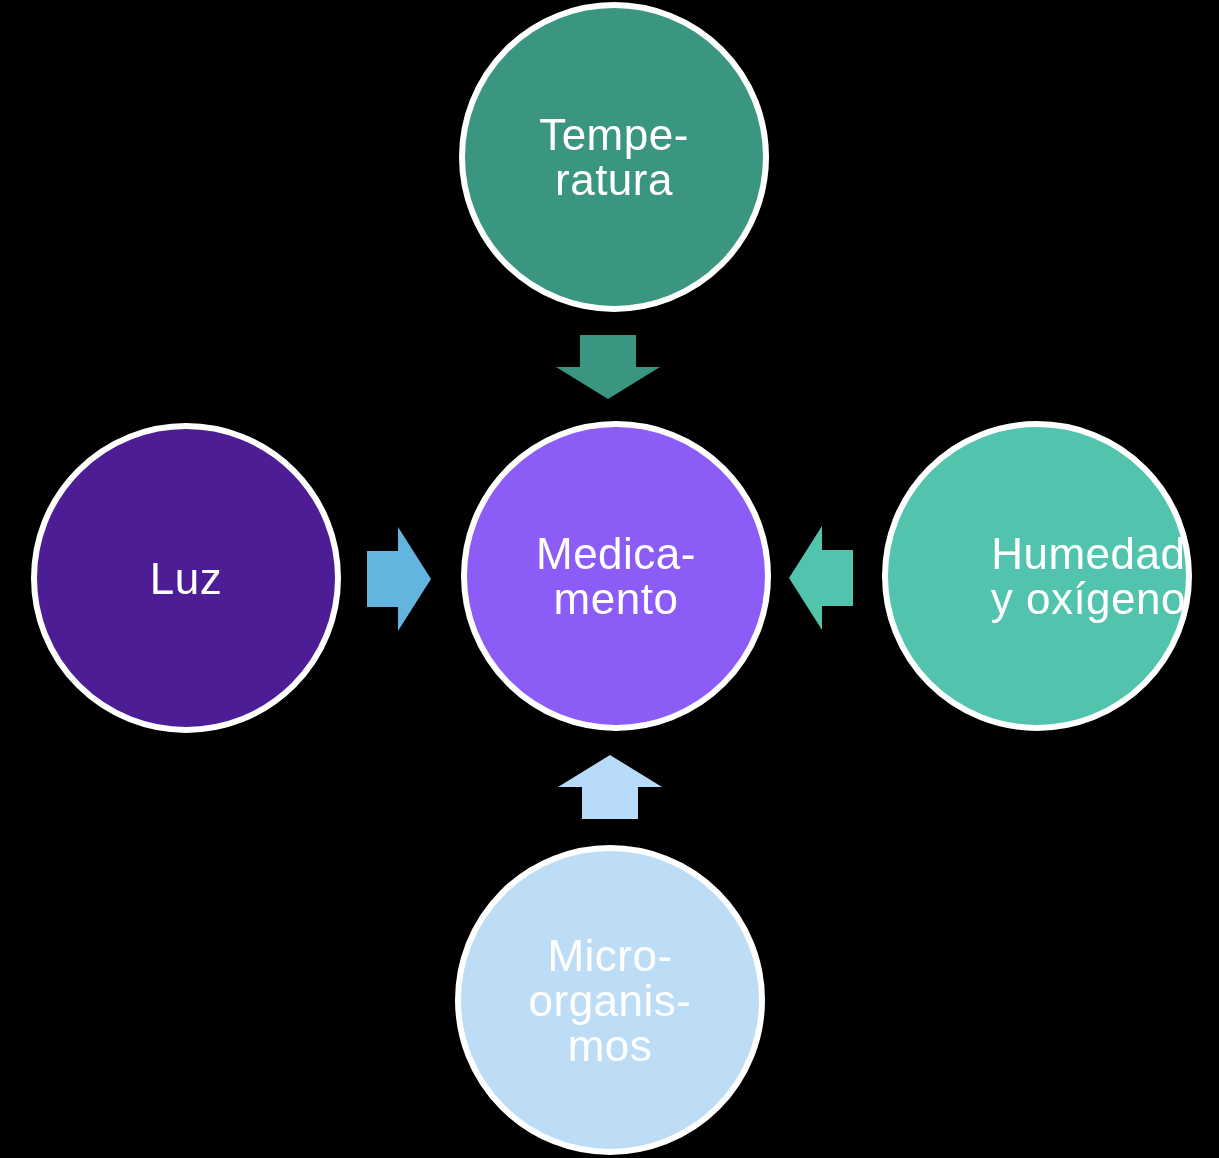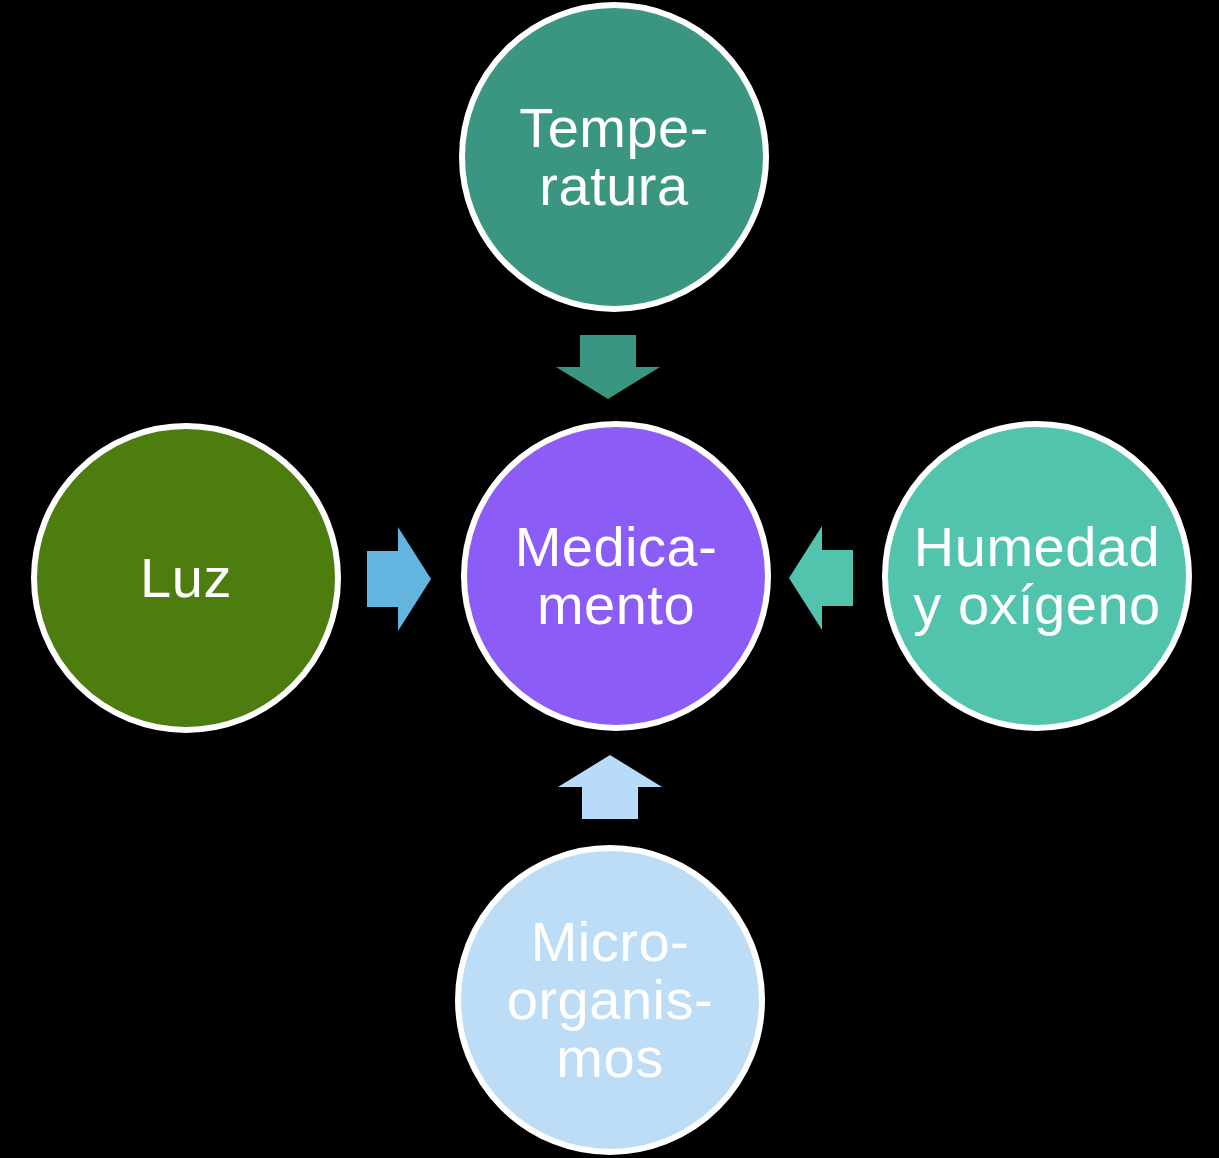--- a/index.html
+++ b/index.html
@@ -23,29 +23,29 @@
     border-radius: 50%;
     border: 6px solid #ffffff;
     box-sizing: border-box;
     display: flex;
     align-items: center;
     justify-content: center;
     text-align: center;
   }
   .node .label {
     white-space: pre-line;
-    font-size: 56px;
-    line-height: 58px;
+    font-size: 44px;
+    line-height: 45px;
     color: #ffffff;
     letter-spacing: 0.5px;
   }
   .node-temperatura     { left: 459px; top: 2px;   }
   .node-luz             { left: 31px;  top: 423px; }
   .node-medicamento     { left: 461px; top: 421px; }
-  .node-humedad-oxigeno { left: 882px; top: 421px; }
+  .node-humedad-oxigeno { left: 882px; top: 421px; justify-content: flex-end; }
   .node-microorganismos { left: 455px; top: 845px; }
 
   .arrow {
     position: absolute;
     display: block;
   }
   .arrow-from-temperatura     { left: 556px; top: 335px; width: 104px; height: 64px; }
   .arrow-from-luz             { left: 367px; top: 527px; width: 64px;  height: 104px; }
   .arrow-from-humedad-oxigeno { left: 789px; top: 526px; width: 64px;  height: 104px; }
   .arrow-from-microorganismos { left: 558px; top: 755px; width: 104px; height: 64px; }
@@ -53,21 +53,21 @@
 </head>
 <body>
 
 <div class="stage" style="background-color: rgb(0, 0, 0); color: rgb(255, 255, 255);">
 
   <div class="node node-temperatura" style="background-color: rgb(58, 150, 129); border-color: rgb(255, 255, 255);">
     <span class="label">Tempe-
 ratura</span>
   </div>
 
-  <div class="node node-luz" style="background-color: #4d7c0f; border-color: rgb(255, 255, 255);">
+  <div class="node node-luz" style="background-color: #4c1d95; border-color: rgb(255, 255, 255);">
     <span class="label">Luz</span>
   </div>
 
   <div class="node node-medicamento" style="background-color: #8b5cf6; border-color: rgb(255, 255, 255);">
     <span class="label">Medica-
 mento</span>
   </div>
 
   <div class="node node-humedad-oxigeno" style="background-color: rgb(82, 196, 173); border-color: rgb(255, 255, 255);">
     <span class="label">Humedad

